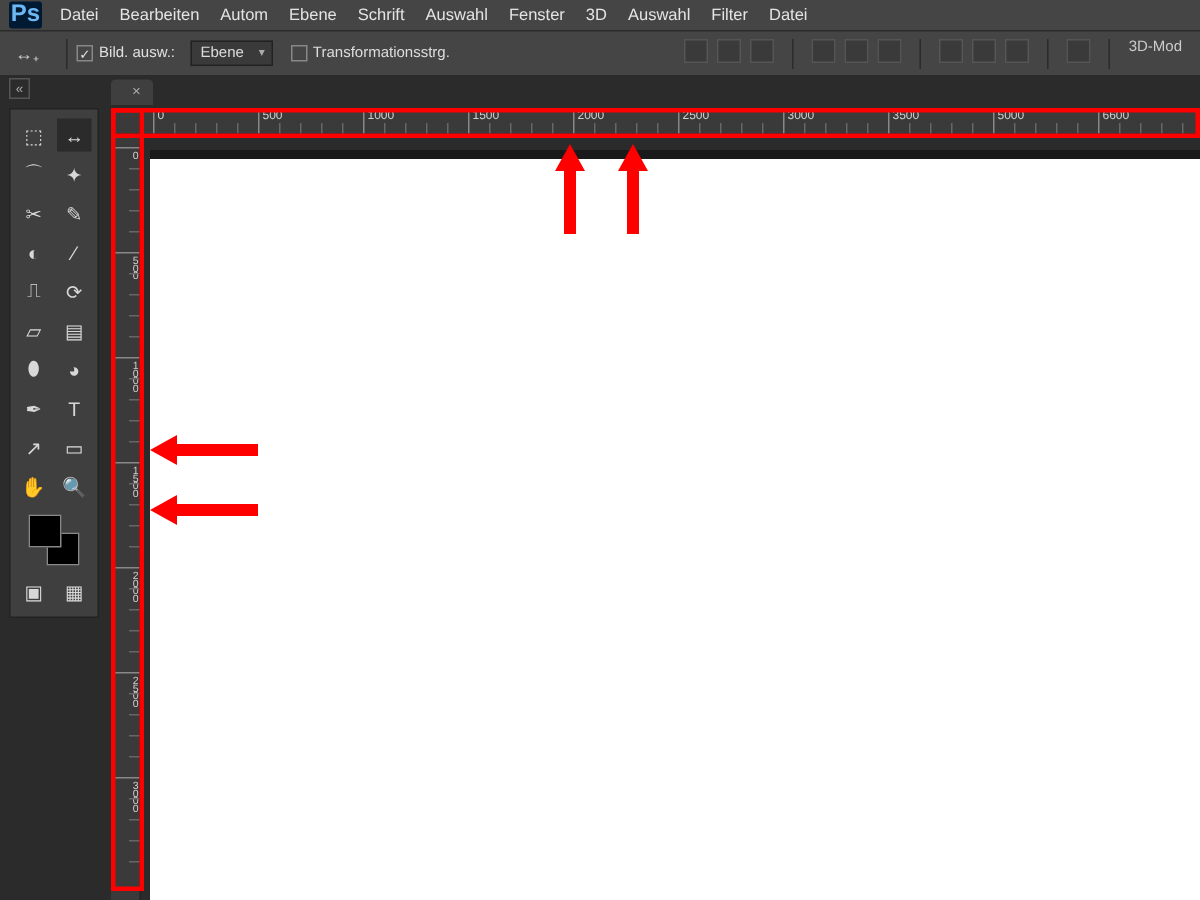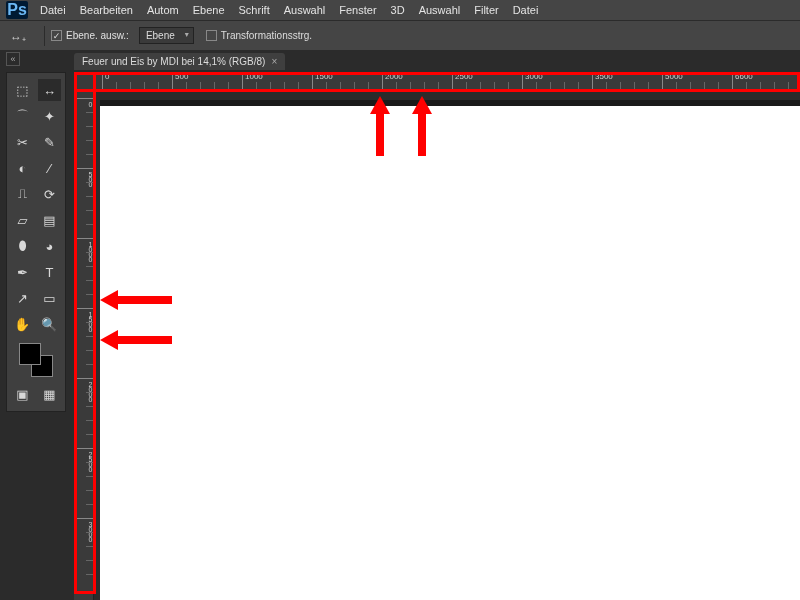--- a/index.html
+++ b/index.html
@@ -89,34 +89,50 @@
   <div class="menu-item">Auswahl</div>
   <div class="menu-item">Filter</div>
   <div class="menu-item">Datei</div>
 </div>
 
 <div class="optionsbar">
   <span class="opt-icon">↔₊</span>
   <div class="opt-sep"></div>
   <div class="opt-check">
     <span class="box">✓</span>
-      <span>Ebene. ausw.:</span>
+      <span>Bild. ausw.:</span>
   </div>
   <div class="opt-select">Ebene</div>
   <div class="opt-check">
     <span class="box"></span>
       <span class="opt-text">Transformationsstrg.</span>
   </div>
+  <div class="align-group">
+    <div class="align-ico"></div>
+    <div class="align-ico"></div>
+    <div class="align-ico"></div>
+    <div class="opt-sep"></div>
+    <div class="align-ico"></div>
+    <div class="align-ico"></div>
+    <div class="align-ico"></div>
+    <div class="opt-sep"></div>
+    <div class="align-ico"></div>
+    <div class="align-ico"></div>
+    <div class="align-ico"></div>
+    <div class="opt-sep"></div>
+    <div class="align-ico"></div>
+    <div class="opt-sep"></div>
+    <span class="right-label">3D-Mod</span>
+  </div>
 </div>
 
 <div class="panel-toggle">«</div>
 
 <div class="tabbar">
   <div class="tab">
-    <span>Feuer und Eis by MDI bei 14,1% (RGB/8)</span>
     <span class="x">×</span>
   </div>
 </div>
 
 <div class="toolbox">
   <div class="tool-row">
       <div class="tool">⬚</div>
       <div class="tool sel">↔</div>
     </div>
   <div class="tool-row">

